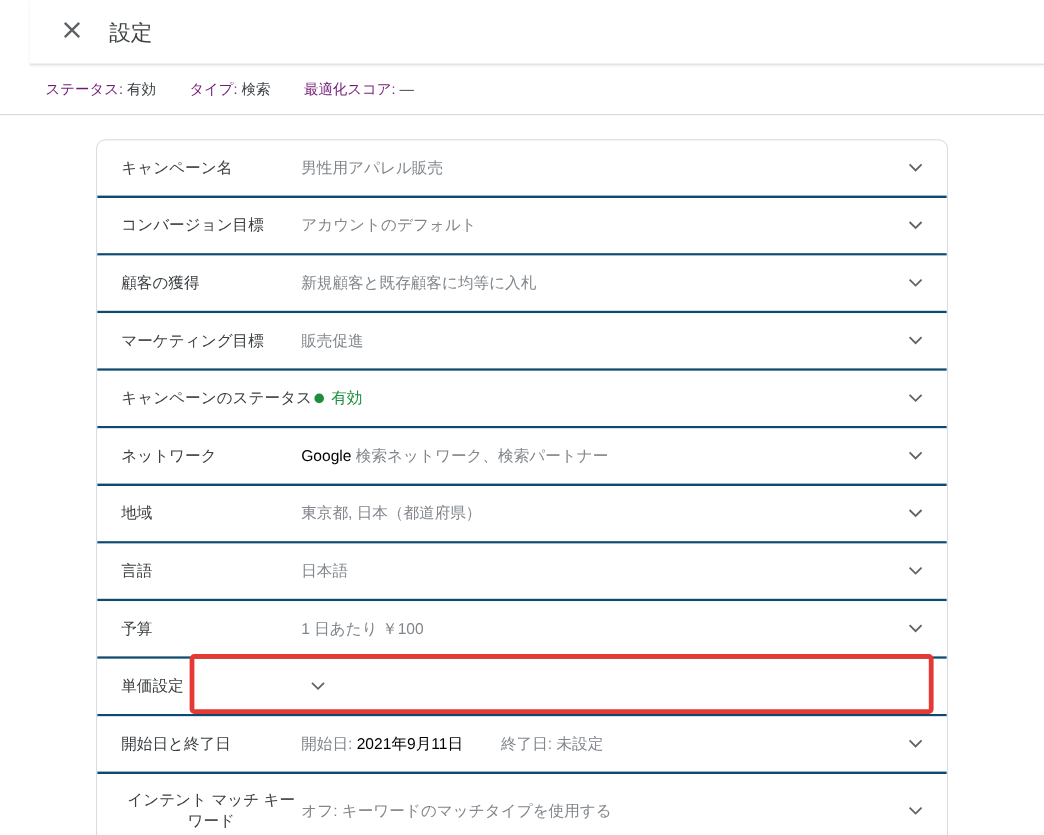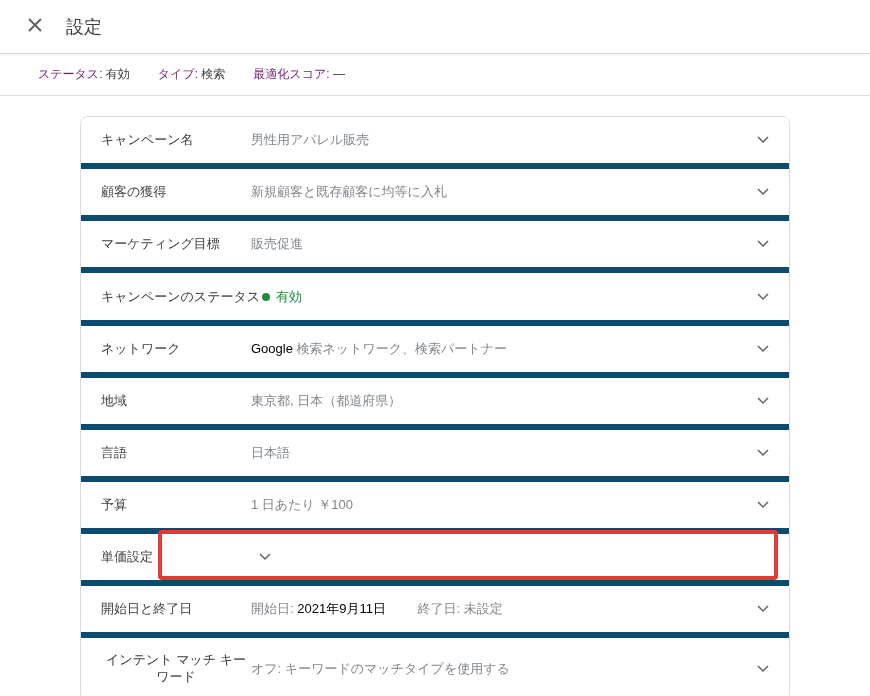--- a/index.html
+++ b/index.html
@@ -8,20 +8,21 @@
       background: #fff;
       color: #3c4043;
       width: 870px;
     }
     .header-bar {
       display: flex;
       align-items: center;
       padding: 12px 24px;
       border-bottom: 1px solid #dadce0;
       box-shadow: 0 1px 2px rgba(60,64,67,0.1);
+      margin-left: 25px;
     }
     .close-btn {
       font-size: 18px;
       color: #5f6368;
       cursor: pointer;
       padding: 4px;
       margin-right: 20px;
     }
     .header-title {
       font-size: 18px;
@@ -44,21 +45,21 @@
     }
     .settings-card {
       border: 1px solid #dadce0;
       border-radius: 8px;
       overflow: hidden;
     }
     .row {
       display: flex;
       align-items: center;
       padding: 14px 20px;
-      border-bottom: 6px solid #0c4a6e;
+      border-bottom: 2px solid #0c4a6e;
       cursor: pointer;
       min-height: 46px;
       position: relative;
       background: #fff;
     }
     .row:last-child { border-bottom: none; }
     .row-label {
       width: 150px;
       flex-shrink: 0;
       font-size: 13px;
@@ -134,20 +135,27 @@
   <div class="settings-card">
 
     <div class="row">
       <div class="row-label">キャンペーン名</div>
       <div class="row-value">男性用アパレル販売</div>
       <span class="chevron"><svg width="12" height="8" viewBox="0 0 12 8">
             <path d="M1 1 L6 6 L11 1" stroke="#5f6368" stroke-width="1.5" fill="none"></path>
           </svg></span>
     </div>
 
+    <div class="row">
+      <div class="row-label">コンバージョン目標</div>
+      <div class="row-value">アカウントのデフォルト</div>
+      <span class="chevron"><svg width="12" height="8" viewBox="0 0 12 8">
+            <path d="M1 1 L6 6 L11 1" stroke="#5f6368" stroke-width="1.5" fill="none"></path>
+          </svg></span>
+    </div>
 
     <div class="row">
       <div class="row-label">顧客の獲得</div>
       <div class="row-value">新規顧客と既存顧客に均等に入札</div>
       <span class="chevron"><svg width="12" height="8" viewBox="0 0 12 8">
             <path d="M1 1 L6 6 L11 1" stroke="#5f6368" stroke-width="1.5" fill="none"></path>
           </svg></span>
     </div>
 
     <div class="row">

